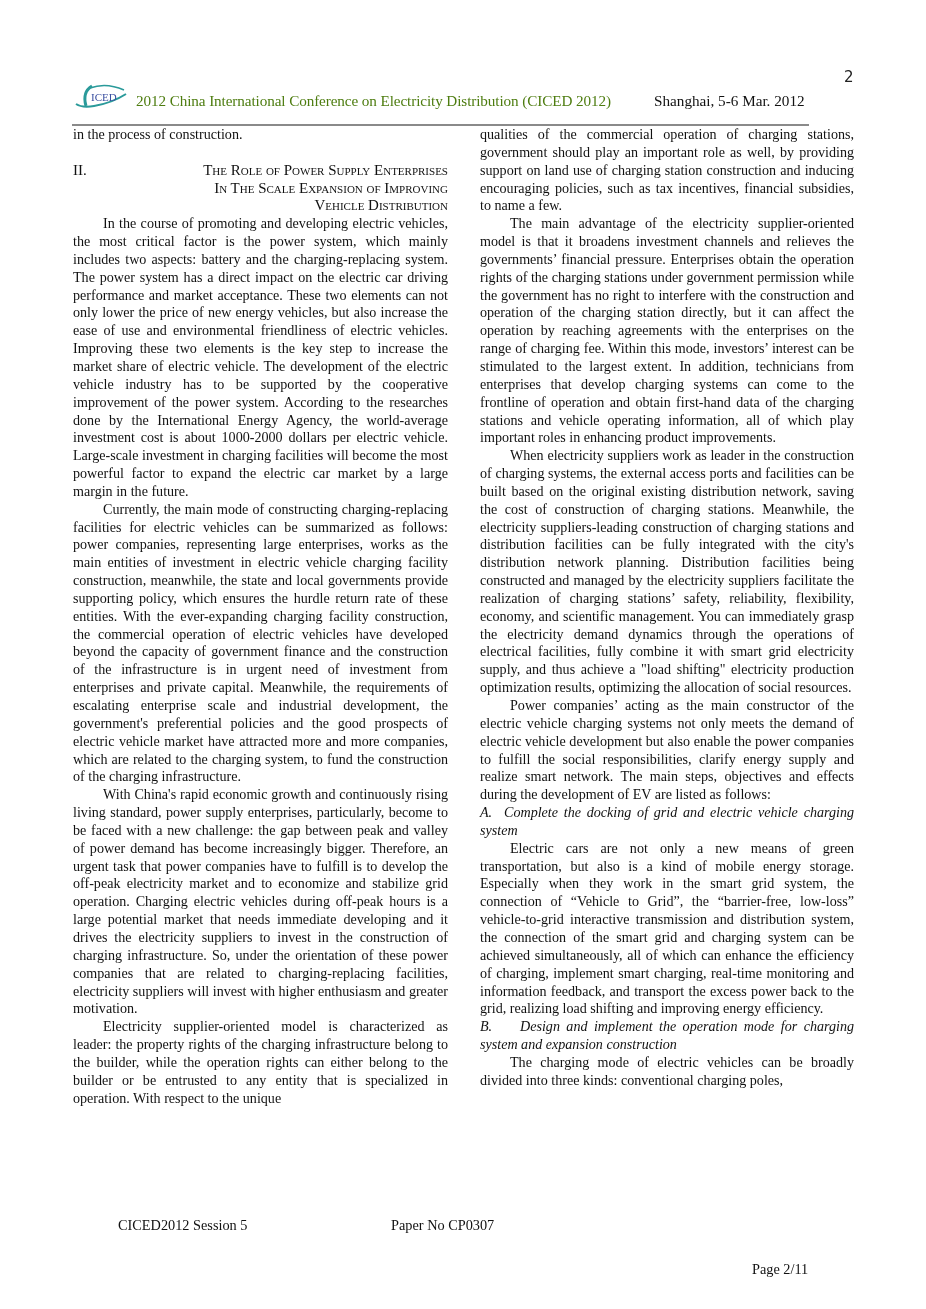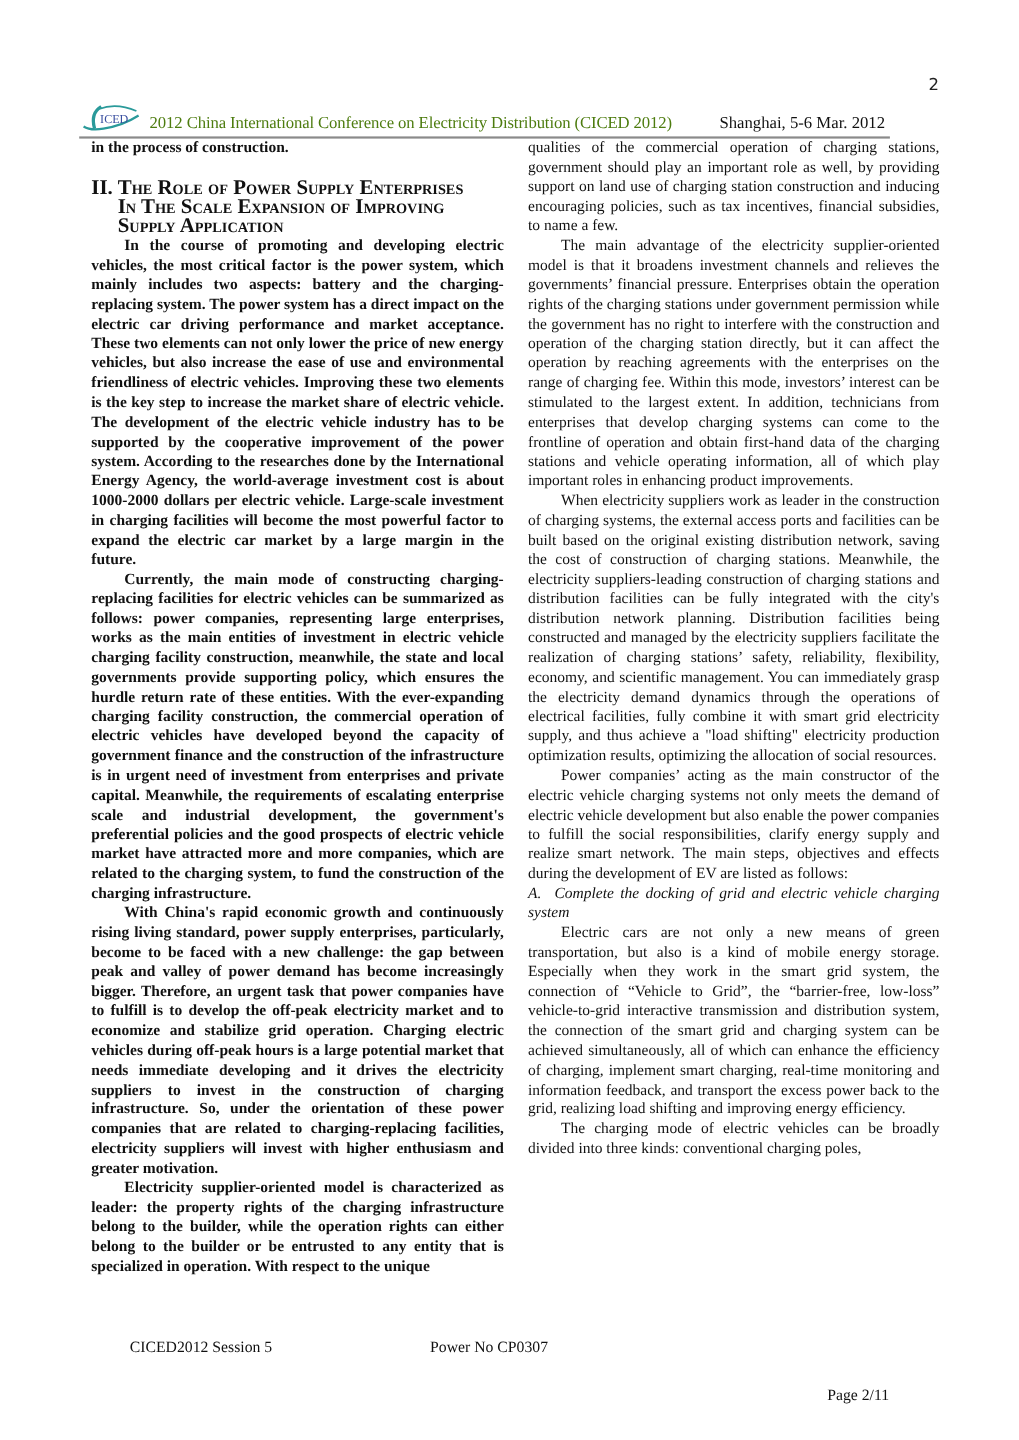--- a/index.html
+++ b/index.html
@@ -1,28 +1,28 @@
 <!DOCTYPE html>
 <html><head>
 <meta charset="utf-8">
 <style>
   html, body { margin: 0; padding: 0; background: #ffffff; }
   body { width: 926px; height: 1309px; position: relative; overflow: hidden; font-family: "Liberation Serif", serif; color: #111; }
   .page-number { position: absolute; left: 844px; top: 68px; font-family: "DejaVu Sans", sans-serif; font-size: 15px; color: #222; }
-  .header { position: absolute; left: 72px; top: 93px; width: 736px; height: 34px; }
+  .header { position: absolute; left: 72px; top: 82px; width: 736px; height: 34px; }
   .logo { position: absolute; left: 0; top: 0; width: 58px; height: 30px; }
   .header-title { position: absolute; left: 64px; top: 10px; font-size: 15.2px; white-space: nowrap; color: #4d7c0f; letter-spacing: -0.1px; }
   .header-location { position: absolute; left: 582px; top: 10px; font-size: 15.2px; white-space: nowrap; color: #111; }
   .header-rule { position: absolute; left: 72px; top: 124px; width: 737px; height: 2px; background: #8a8a8a; }
   .col { position: absolute; top: 126px; font-size: 14.1px; line-height: 17.85px; text-align: justify; }
-  .col-left { left: 83px; width: 375px; font-weight: bold; }
+  .col-left { left: 73px; width: 375px; }
   .col-right { left: 480px; width: 374px; }
   .col p { margin: 0; }
   .indent { text-indent: 30px; }
-  .section-heading { margin: 18px 0 0 0; position: relative; font-variant: small-caps; font-size: 19px; line-height: 17.8px; text-align: left; }
+  .section-heading { margin: 18px 0 0 0; position: relative; font-variant: small-caps; font-size: 15px; line-height: 17.8px; text-align: right; }
   .section-heading .num { position: absolute; left: 0; top: 0; font-variant: normal; }
   .section-heading .htext { display: block; padding-left: 24px; }
   .subheading { font-style: italic; text-align: justify; }
   .subheading .letter { display: inline-block; width: 24px; }
   .subheading.b .letter { width: 40px; }
   .footer { position: absolute; top: 1217px; font-size: 14.3px; color: #111; white-space: nowrap; }
   .footer-left { left: 73px; margin-left: 45px; }
   .footer-center { left: 391px; }
   .footer-right { left: 752px; margin-top: 44px; }
 </style>
@@ -42,33 +42,34 @@
   <span class="header-location">Shanghai, 5-6 Mar. 2012</span>
 </div>
 <div class="header-rule"></div>
 
 <div class="col col-left">
   <p>in the process of construction.</p>
   <div class="section-heading">
     <span class="num">II.</span>
     <span class="htext">The Role of Power Supply Enterprises</span>
     <span class="htext">In The Scale Expansion of Improving</span>
-    <span class="htext">Supply Application</span>
+    <span class="htext">Vehicle Distribution</span>
   </div>
   <p class="indent">In the course of promoting and developing electric vehicles, the most critical factor is the power system, which mainly includes two aspects: battery and the charging-replacing system. The power system has a direct impact on the electric car driving performance and market acceptance. These two elements can not only lower the price of new energy vehicles, but also increase the ease of use and environmental friendliness of electric vehicles. Improving these two elements is the key step to increase the market share of electric vehicle. The development of the electric vehicle industry has to be supported by the cooperative improvement of the power system. According to the researches done by the International Energy Agency, the world-average investment cost is about 1000-2000 dollars per electric vehicle. Large-scale investment in charging facilities will become the most powerful factor to expand the electric car market by a large margin in the future.</p>
   <p class="indent">Currently, the main mode of constructing charging-replacing facilities for electric vehicles can be summarized as follows: power companies, representing large enterprises, works as the main entities of investment in electric vehicle charging facility construction, meanwhile, the state and local governments provide supporting policy, which ensures the hurdle return rate of these entities. With the ever-expanding charging facility construction, the commercial operation of electric vehicles have developed beyond the capacity of government finance and the construction of the infrastructure is in urgent need of investment from enterprises and private capital. Meanwhile, the requirements of escalating enterprise scale and industrial development, the government's preferential policies and the good prospects of electric vehicle market have attracted more and more companies, which are related to the charging system, to fund the construction of the charging infrastructure.</p>
   <p class="indent">With China's rapid economic growth and continuously rising living standard, power supply enterprises, particularly, become to be faced with a new challenge: the gap between peak and valley of power demand has become increasingly bigger. Therefore, an urgent task that power companies have to fulfill is to develop the off-peak electricity market and to economize and stabilize grid operation. Charging electric vehicles during off-peak hours is a large potential market that needs immediate developing and it drives the electricity suppliers to invest in the construction of charging infrastructure.  So, under the orientation of these power companies that are related to charging-replacing facilities, electricity suppliers will invest with higher enthusiasm and greater motivation.</p>
   <p class="indent">Electricity supplier-oriented model is characterized as leader: the property rights of the charging infrastructure belong to the builder, while the operation rights can either belong to the builder or be entrusted to any entity that is specialized in operation. With respect to the unique</p>
 </div>
 
 <div class="col col-right">
   <p>qualities of the commercial operation of charging stations, government should play an important role as well, by providing support on land use of charging station construction and inducing encouraging policies, such as tax incentives, financial subsidies, to name a few.</p>
   <p class="indent">The main advantage of the electricity supplier-oriented model is that it broadens investment channels and relieves the governments’ financial pressure. Enterprises obtain the operation rights of the charging stations under government permission while the government has no right to interfere with the construction and operation of the charging station directly, but it can affect the operation by reaching agreements with the enterprises on the range of charging fee. Within this mode, investors’ interest can be stimulated to the largest extent. In addition, technicians from enterprises that develop charging systems can come to the frontline of operation and obtain first-hand data of the charging stations and vehicle operating information, all of which play important roles in enhancing product improvements.</p>
   <p class="indent">When electricity suppliers work as leader in the construction of charging systems, the external access ports and facilities can be built based on the original existing distribution network, saving the cost of construction of charging stations. Meanwhile, the electricity suppliers-leading construction of charging stations and distribution facilities can be fully integrated with the city's distribution network planning. Distribution facilities being constructed and managed by the electricity suppliers facilitate the realization of charging stations’ safety, reliability, flexibility, economy, and scientific management. You can immediately grasp the electricity demand dynamics through the operations of electrical facilities, fully combine it with smart grid electricity supply, and thus achieve a "load shifting" electricity production optimization results, optimizing the allocation of social resources.</p>
   <p class="indent">Power companies’ acting as the main constructor of the electric vehicle charging systems not only meets the demand of electric vehicle development but also enable the power companies to fulfill the social responsibilities, clarify energy supply and realize smart network. The main steps, objectives and effects during the development of EV are listed as follows:</p>
   <p class="subheading"><span class="letter">A.</span><span>Complete the docking of grid and electric vehicle charging system</span></p>
   <p class="indent">Electric cars are not only a new means of green transportation, but also is a kind of mobile energy storage. Especially when they work in the smart grid system, the connection of “Vehicle to Grid”, the “barrier-free, low-loss” vehicle-to-grid interactive transmission and distribution system, the connection of the smart grid and charging system can be achieved simultaneously, all of which can enhance the efficiency of charging, implement smart charging, real-time monitoring and information feedback, and transport the excess power back to the grid, realizing load shifting and improving energy efficiency.</p>
+  <p class="subheading b"><span class="letter">B.</span><span>Design and implement the operation mode for charging system and expansion construction</span></p>
   <p class="indent">The charging mode of electric vehicles can be broadly divided into three kinds: conventional charging poles,</p>
 </div>
 
 <div class="footer footer-left">CICED2012 Session 5</div>
-<div class="footer footer-center">Power No CP0307</div>
+<div class="footer footer-center">Paper No CP0307</div>
 <div class="footer footer-right">Page 2/11</div>
 
 </body></html>

